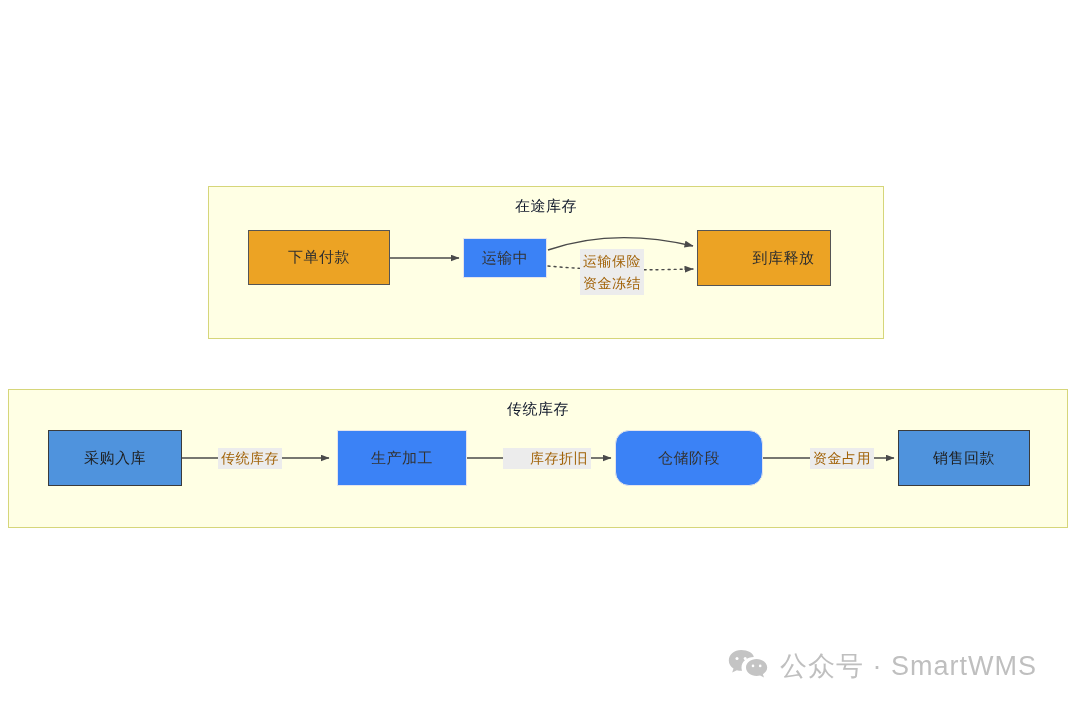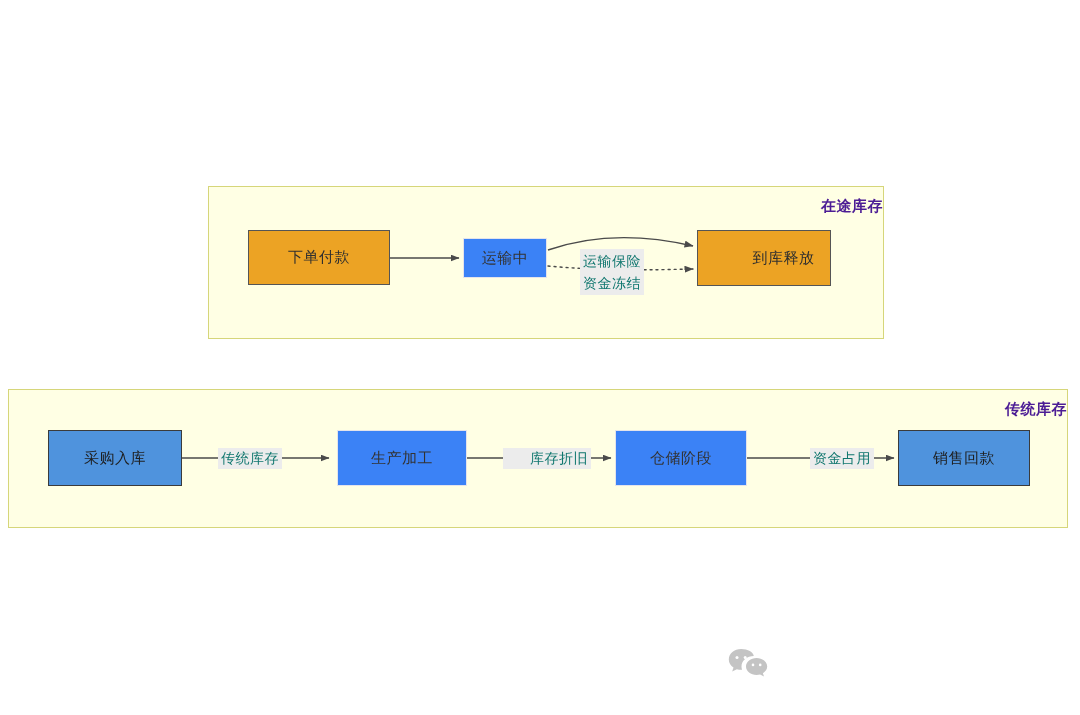--- a/index.html
+++ b/index.html
@@ -33,26 +33,25 @@
     left: 8px;
     top: 389px;
     width: 1060px;
     height: 139px;
   }
   .group-title {
     position: absolute;
     top: 9px;
     left: 0;
     width: 100%;
-    text-align: right;
+    text-align: center;
     font-size: 15px;
     line-height: 20px;
-    color: #4c1d95;
+    color: #0f172a;
     letter-spacing: 0.5px;
-    font-weight: bold;
   }
 
   
   .node {
     position: absolute;
     box-sizing: border-box;
     display: flex;
     align-items: center;
     justify-content: center;
     font-size: 15px;
@@ -76,39 +75,39 @@
   }
 
   
   #node-order-payment { left: 248px; top: 230px; width: 142px; height: 55px; }
   #node-in-transit    { left: 463px; top: 238px; width: 84px;  height: 40px; }
   #node-arrival-release { left: 697px; top: 230px; width: 134px; height: 56px; padding-left: 39px; }
 
   
   #node-purchase-inbound { left: 48px;  top: 430px; width: 134px; height: 56px; }
   #node-production       { left: 319px; top: 430px; width: 130px; height: 56px; margin-left: 18px; }
-  #node-warehouse-stage  { left: 615px; top: 430px; width: 132px; height: 56px; }
+  #node-warehouse-stage  { left: 615px; top: 430px; width: 148px; height: 56px; border-radius: 14px; }
   #node-sales-return     { left: 898px; top: 430px; width: 132px; height: 56px; }
 
   
   #edge-layer {
     position: absolute;
     left: 0;
     top: 0;
     width: 1080px;
     height: 715px;
     pointer-events: none;
   }
 
   
   .edge-label {
     position: absolute;
     font-size: 14px;
     line-height: 19px;
-    color: #0f766e;
+    color: #a16207;
     background: #eaeaea;
     padding: 1px 3px;
     white-space: nowrap;
     letter-spacing: 0.5px;
   }
   .edge-label.on-yellow { background: #ececec; }
   #label-warehouse-fee   { left: 218px; top: 448px; }
   #label-depreciation    { left: 503px; top: 448px; padding-left: 27px; }
   #label-capital-use     { left: 786px; top: 448px; margin-left: 24px; }
   #label-transport-insurance {
@@ -216,13 +215,14 @@
     <circle cx="9" cy="9.6" r="1.5" fill="#ffffff"></circle>
     <circle cx="17.2" cy="9.6" r="1.5" fill="#ffffff"></circle>
 
     <path d="M39.2,18.6 C39.2,13.9 34.4,10.1 28.6,10.1
              C22.7,10.1 18,13.9 18,18.6 C18,23.3 22.7,27.1 28.6,27.1
              C29.8,27.1 31,26.9 32.1,26.6 L36,28.6 L34.9,25.2
              C37.5,23.7 39.2,21.3 39.2,18.6 Z" fill="#c4c4c4"></path>
     <circle cx="25" cy="16.9" r="1.3" fill="#ffffff"></circle>
     <circle cx="32.2" cy="16.9" r="1.3" fill="#ffffff"></circle>
   </svg>
+  <span id="watermark-text">公众号 · SmartWMS</span>
 </div>
 
 </body></html>

